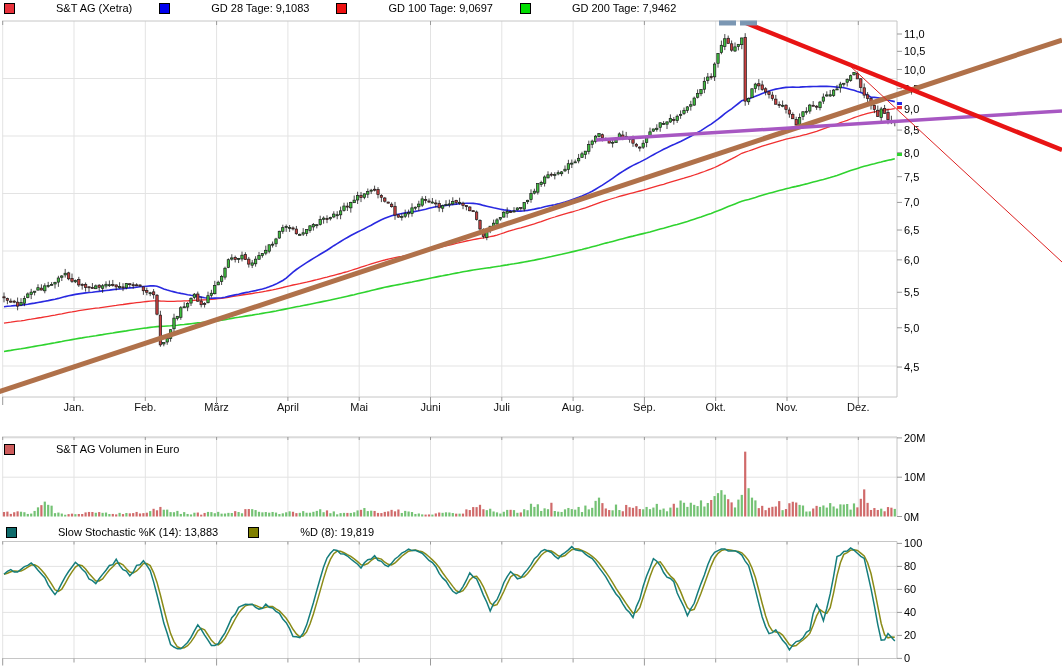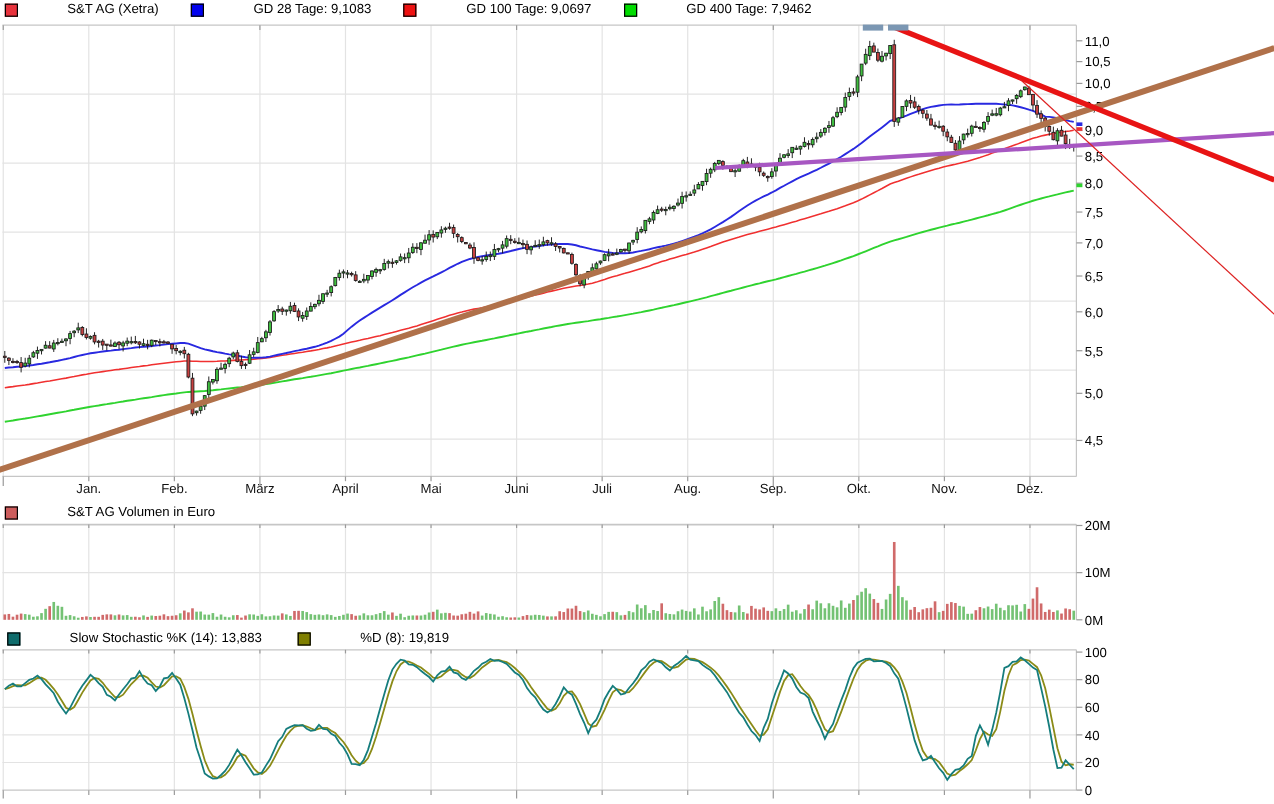--- a/index.html
+++ b/index.html
@@ -4,21 +4,21 @@
 <style>
   html,body{margin:0;padding:0;background:#fff;}
   #stage{position:relative;width:1062px;height:670px;background:#fff;overflow:hidden;
          font-family:"Liberation Sans",sans-serif;font-size:11px;color:#000;}
   svg{position:absolute;left:0;top:0;}
   .hdr{position:absolute;display:flex;align-items:center;white-space:nowrap;z-index:5;}
   .hdr .item{display:flex;align-items:center;gap:35px;}
   .sq{width:9px;height:9px;border:1px solid #000;margin-right:6px;flex:0 0 auto;}
   .lbl{font-size:11px;color:#000;}
   #hdr-main{left:4px;top:2px;gap:27px;}
-  #hdr-vol{left:4px;top:421px;}
+  #hdr-vol{left:4px;top:443px;}
   #hdr-sto{left:6px;top:526px;gap:30px;}
 </style>
 </head>
 <body>
 
 <div id="stage">
 
   <svg id="chart" width="1062" height="670" viewBox="0 0 1062 670">
       <g>
         <line x1="2" y1="78.5" x2="897" y2="78.5" stroke="#e3e3e3"></line>
@@ -1030,21 +1030,21 @@
     <div class="item">
       <span class="sq" style="background-color: rgb(0, 0, 238);"></span>
       <span class="lbl">GD 28 Tage: 9,1083</span>
     </div>
     <div class="item">
       <span class="sq" style="background-color: rgb(238, 17, 17);"></span>
       <span class="lbl">GD 100 Tage: 9,0697</span>
     </div>
     <div class="item">
       <span class="sq" style="background-color: rgb(0, 221, 0);"></span>
-      <span class="lbl">GD 400 Tage: 7,9462</span>
+      <span class="lbl">GD 200 Tage: 7,9462</span>
     </div>
   </div>
 
   <div class="hdr" id="hdr-vol">
     <div class="item">
       <span class="sq" style="background-color: rgb(205, 92, 92);"></span>
       <span class="lbl">S&amp;T AG Volumen in Euro</span>
     </div>
   </div>
 

